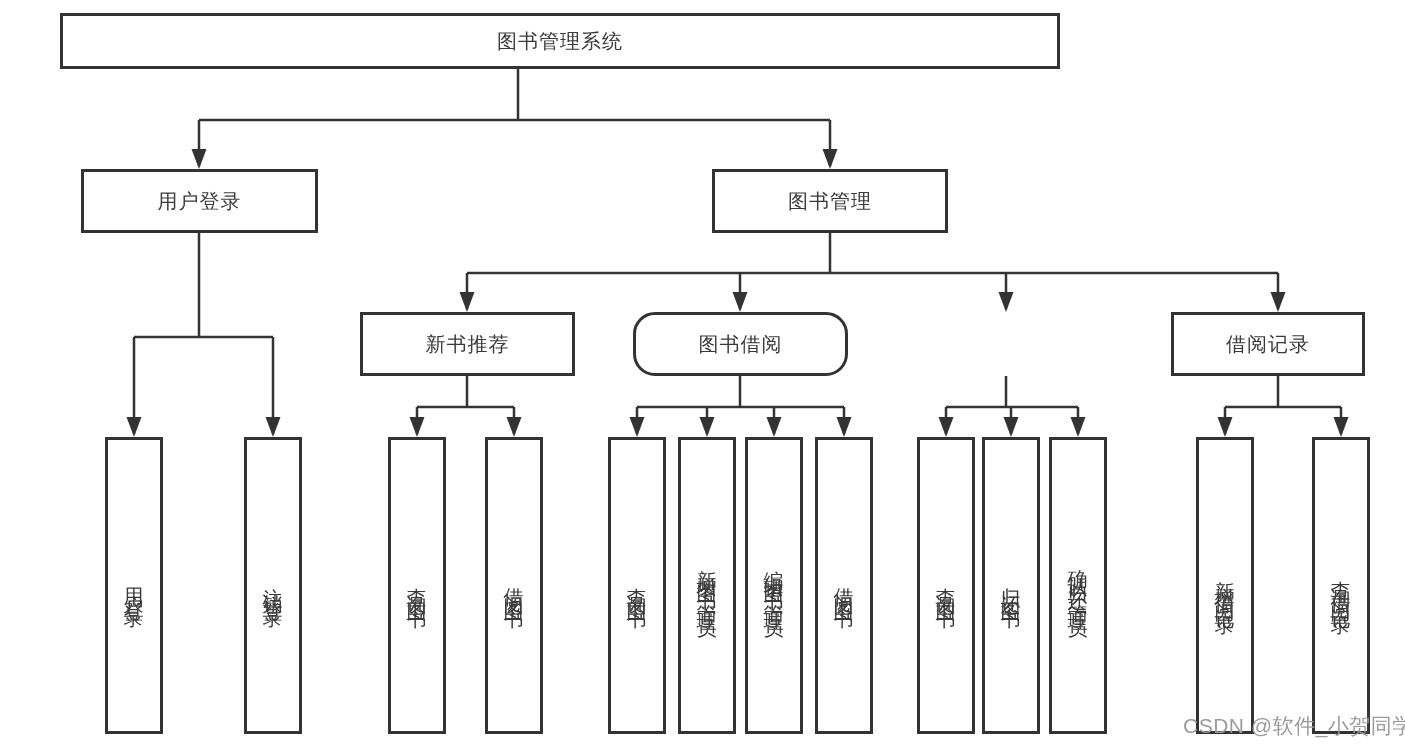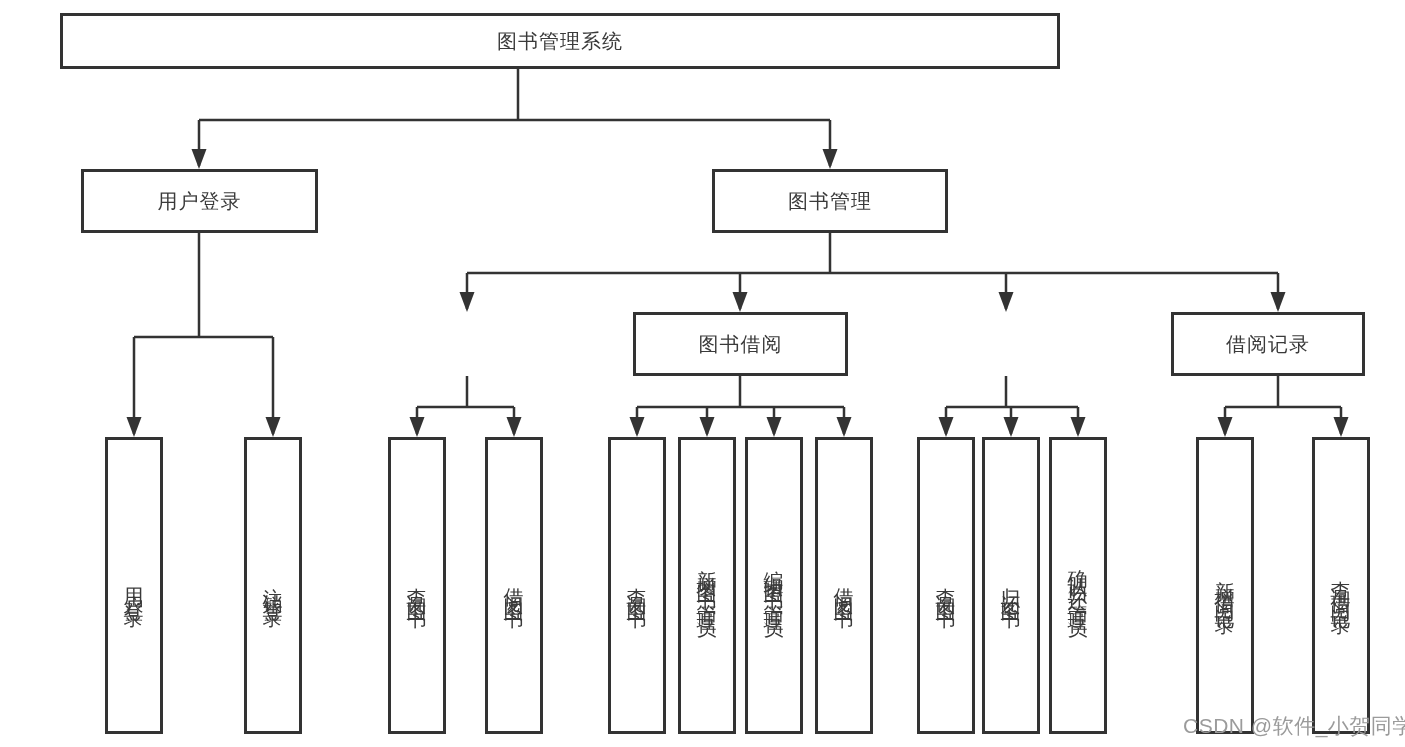--- a/index.html
+++ b/index.html
@@ -113,21 +113,22 @@
       <polygon points="1217.5,417 1232.5,417 1225,437"></polygon>
       <polygon points="1333.5,417 1348.5,417 1341,437"></polygon>
     </g>
   </svg>
 
   <div class="box rootbox">图书管理系统</div>
 
   <div class="box hbox" style="left:81px;top:169px;width:237px;">用户登录</div>
   <div class="box hbox" style="left:712px;top:169px;width:236px;">图书管理</div>
 
-  <div class="box hbox" style="left:633px;top:312px;width:215px;">图书借阅</div>
+  <div class="box hbox" style="left:360px;top:312px;width:215px;">新书推荐</div>
+  <div class="box hbox" style="left:633px;top:312px;width:215px;border-radius:22px;">图书借阅</div>
   <div class="box hbox" style="left:1171px;top:312px;width:194px;">借阅记录</div>
 
   <div class="box vbox" style="left:105px;">用户登录</div>
   <div class="box vbox" style="left:244px;">注销登录</div>
 
   <div class="box vbox" style="left:388px;">查询图书</div>
   <div class="box vbox" style="left:485px;">借阅图书</div>
 
   <div class="box vbox" style="left:608px;">查询图书</div>
   <div class="box vbox" style="left:678px;">新增图书（管理员）</div>

